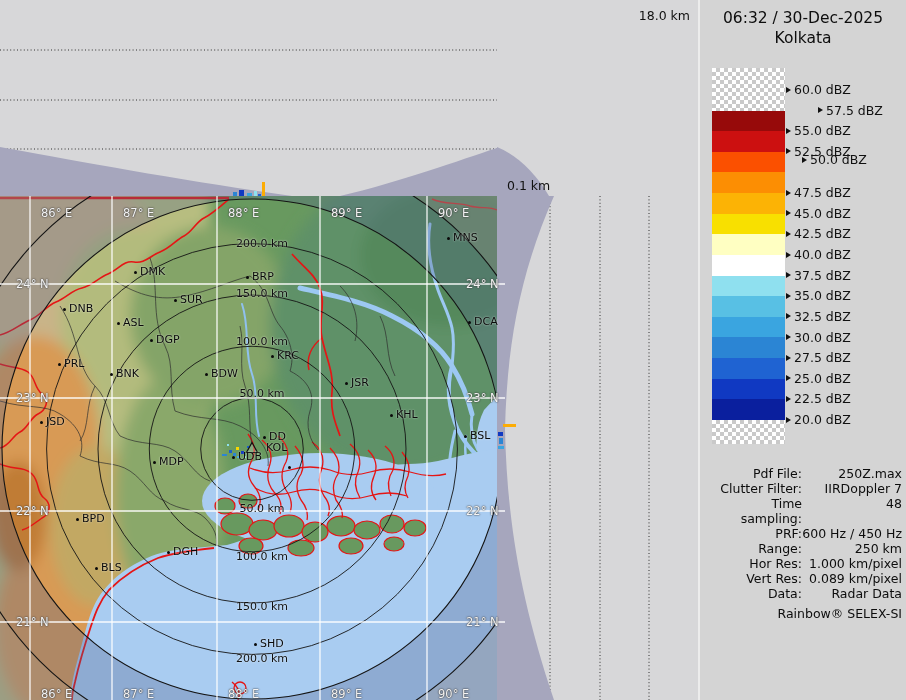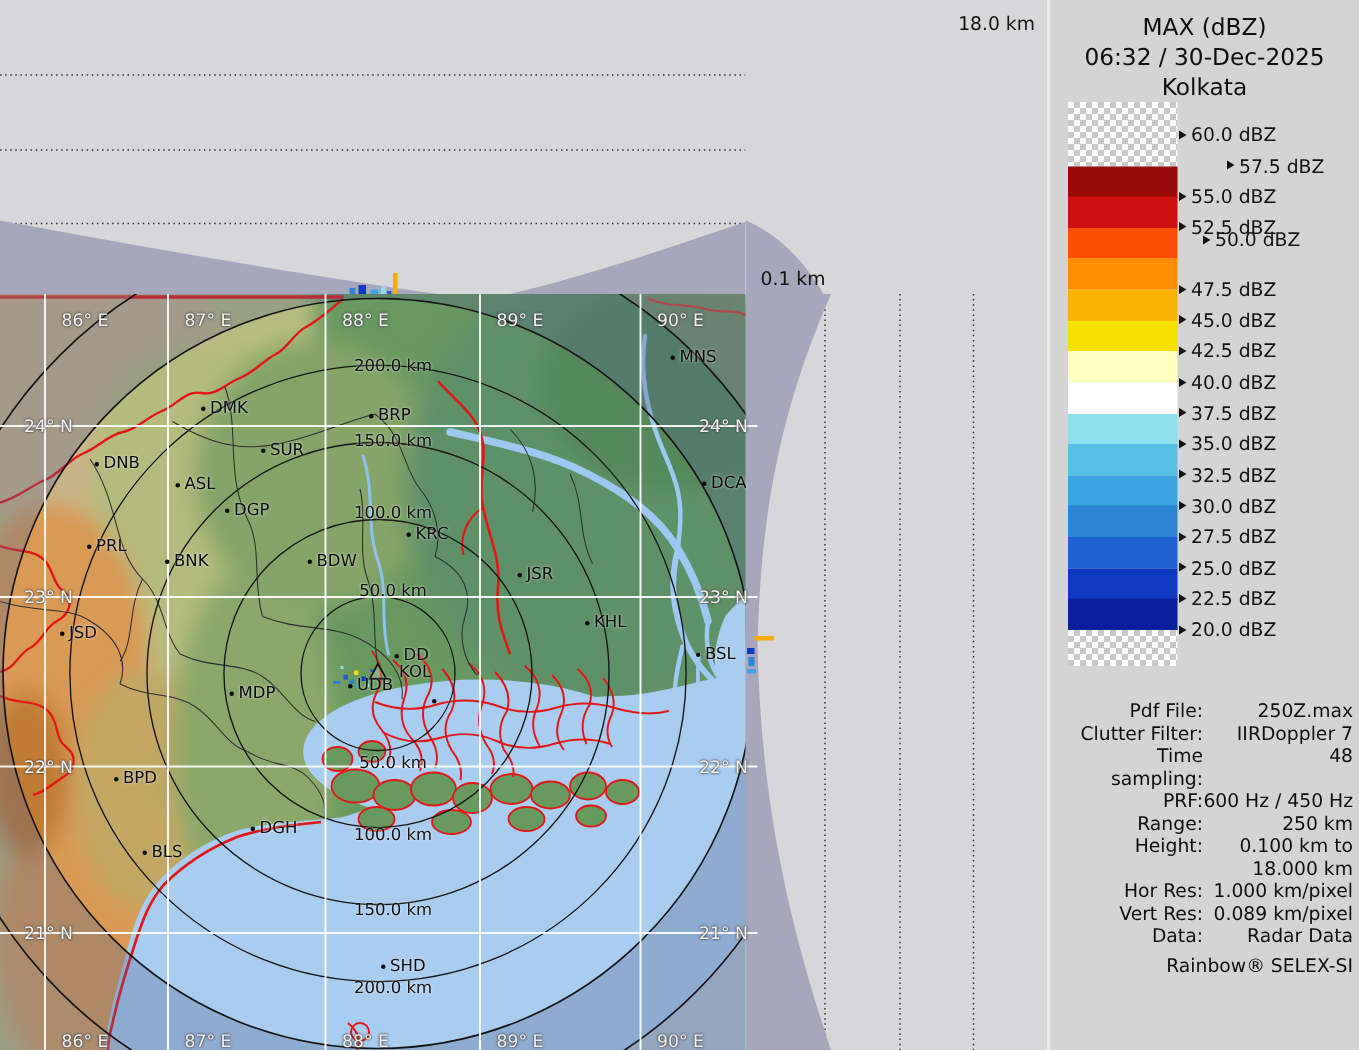--- a/index.html
+++ b/index.html
@@ -238,21 +238,20 @@
       </g>
 
       <path d="M252,246.5 L246.5,256.5 L257.5,256.5 Z" fill="rgba(225,232,222,0.25)" stroke="#101010" stroke-width="1.2"></path>
     </svg>
   </div>
 
   <div class="abs" id="divider"></div>
 
   <div id="legend" class="abs">
     <div id="legend-title">
-      <div>MAX (dBZ)</div>
       <div>06:32 / 30-Dec-2025</div>
       <div>Kolkata</div>
     </div>
 
     <div id="colorbar">
       <div id="checker-top" class="checker"></div>
       <div id="bands">
           <div class="band" style="top: 110.6px; height: 21px; background: rgb(151, 10, 10);"></div>
           <div class="band" style="top: 131.225px; height: 21px; background: rgb(204, 16, 16);"></div>
           <div class="band" style="top: 151.85px; height: 21px; background: rgb(251, 80, 0);"></div>
@@ -356,24 +355,20 @@
             <span class="meta-label">Time sampling:</span>
             <span class="meta-value">48</span>
           </div>
           <div class="meta-row">
             <span class="meta-label">PRF:</span>
             <span class="meta-value">600 Hz / 450 Hz</span>
           </div>
           <div class="meta-row">
             <span class="meta-label">Range:</span>
             <span class="meta-value">250 km</span>
-          </div>
-          <div class="meta-row">
-            <span class="meta-label">Height:</span>
-            <span class="meta-value">0.100 km to 18.000 km</span>
           </div>
           <div class="meta-row">
             <span class="meta-label">Hor Res:</span>
             <span class="meta-value">1.000 km/pixel</span>
           </div>
           <div class="meta-row">
             <span class="meta-label">Vert Res:</span>
             <span class="meta-value">0.089 km/pixel</span>
           </div>
           <div class="meta-row">

